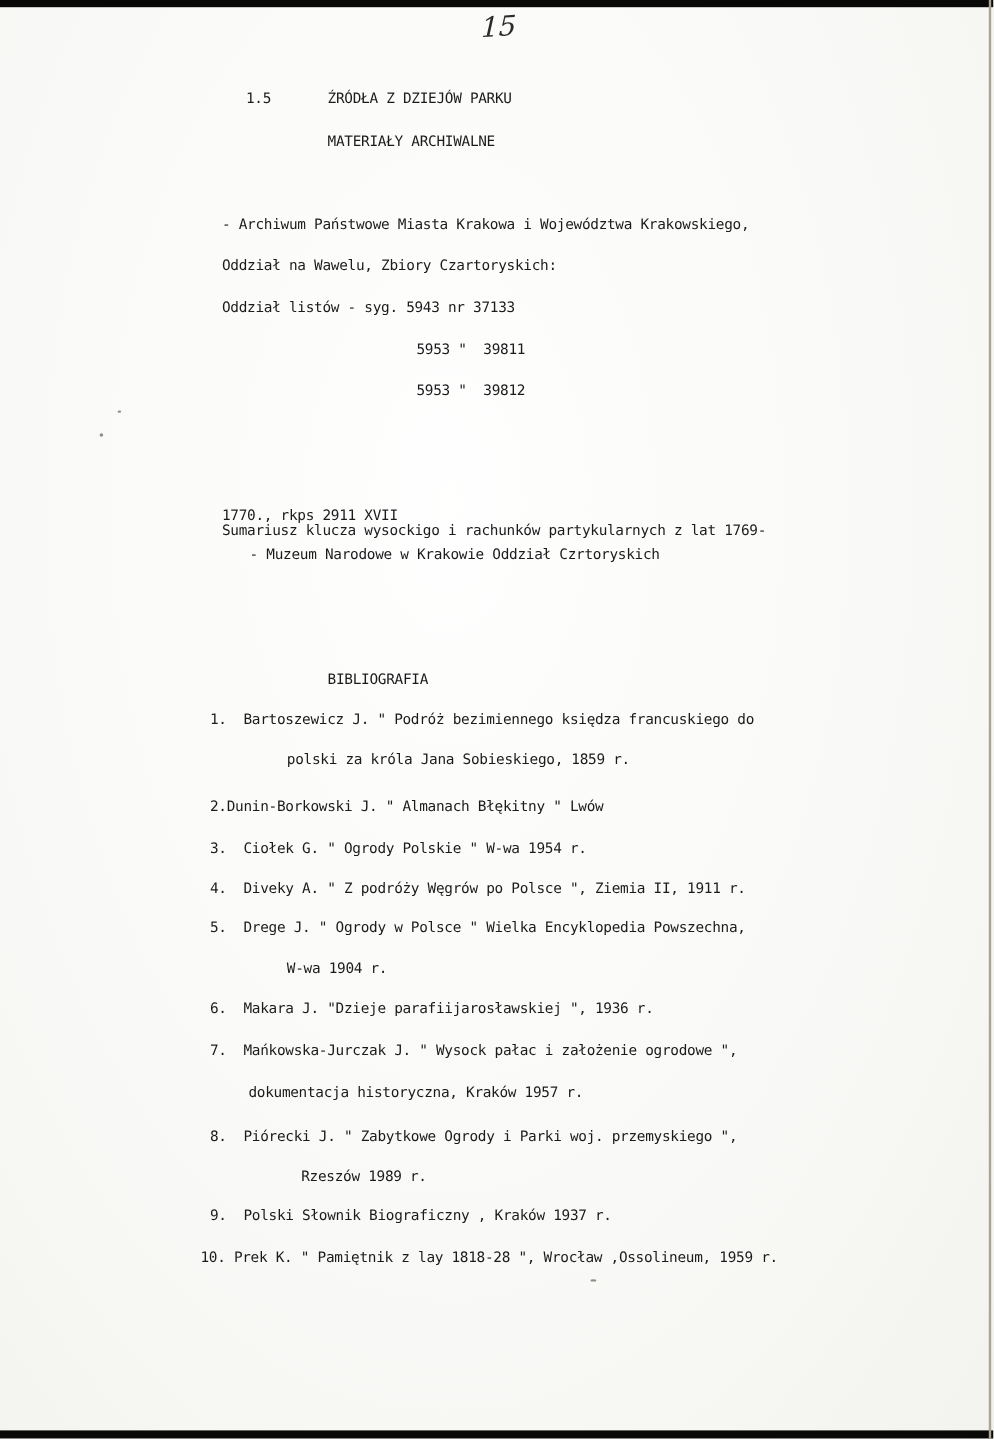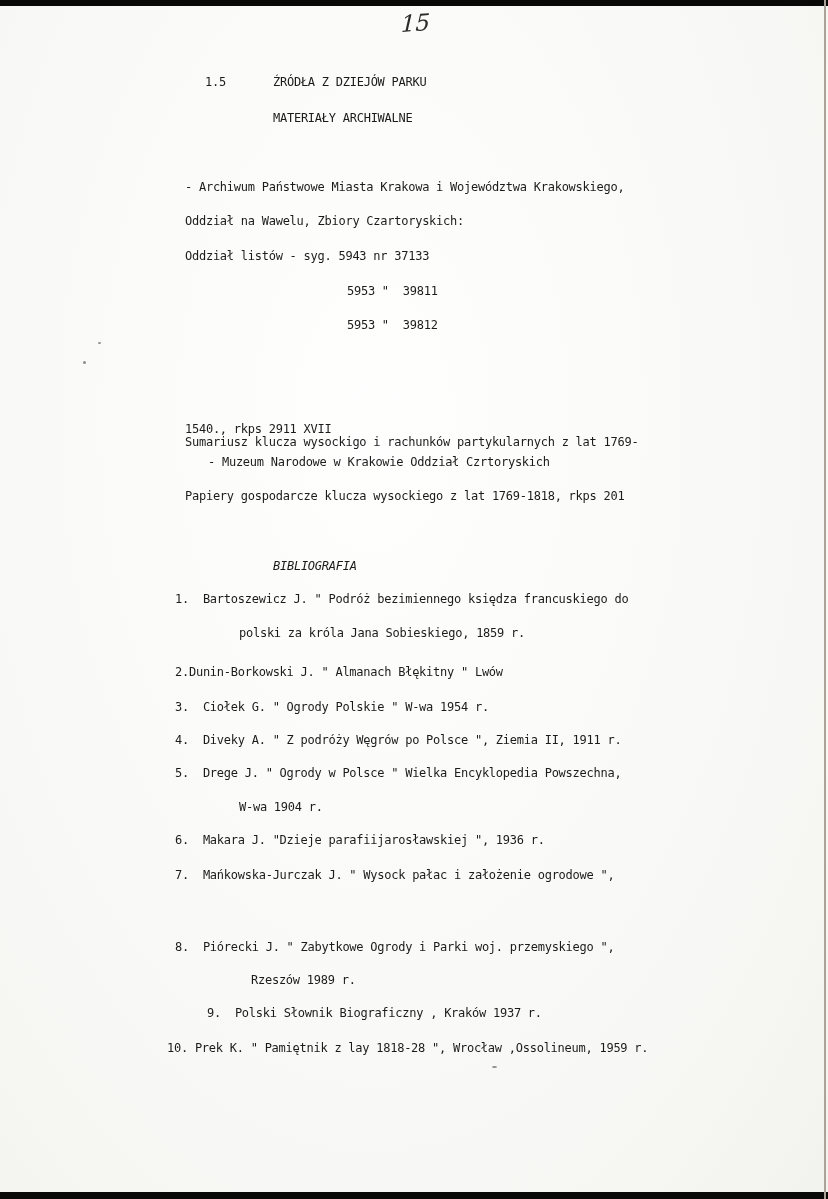--- a/index.html
+++ b/index.html
@@ -71,37 +71,37 @@
   <span class="tl" style="left:205px; top:72px;">1.5</span>
   <span class="tl" style="left:273px; top:72px;text-align:center;">ŹRÓDŁA Z DZIEJÓW PARKU</span>
   <span class="tl" style="left:273px; top:108px;">MATERIAŁY ARCHIWALNE</span>
 
   <div class="tl" style="left:185px; top:211px;">Oddział na Wawelu, Zbiory Czartoryskich:</div>
   <div class="tl" style="left:185px; top:177px;">- Archiwum Państwowe Miasta Krakowa i Województwa Krakowskiego,</div>
   <div class="tl" style="left:185px; top:246px;">Oddział listów - syg. 5943 nr 37133</div>
   <div class="tl" style="left:347px; top:281px;">5953 "  39811</div>
   <div class="tl" style="left:347px; top:315px;">5953 "  39812</div>
   <div class="tl" style="left:185px; top:385px;margin-top:47px;">Sumariusz klucza wysockigo i rachunków partykularnych z lat 1769-</div>
-  <div class="tl" style="left:185px; top:419px;">1540., rkps 2911 XVII</div>
+  <div class="tl" style="left:185px; top:419px;">1770., rkps 2911 XVII</div>
   <div class="tl" style="left:208px; top:452px;">- Muzeum Narodowe w Krakowie Oddział Czrtoryskich</div>
-  <div class="tl" style="left:185px; top:486px;">Papiery gospodarcze klucza wysockiego z lat 1769-1818, rkps 201</div>
 
-  <div class="tl" style="left:273px; top:556px;font-style:italic;">BIBLIOGRAFIA</div>
+  <div class="tl" style="left:273px; top:556px;">BIBLIOGRAFIA</div>
 
   <div class="tl" style="left:175px; top:589px;">1.  Bartoszewicz J. " Podróż bezimiennego księdza francuskiego do</div>
   <div class="tl" style="left:239px; top:623px;">polski za króla Jana Sobieskiego, 1859 r.</div>
   <div class="tl" style="left:175px; top:662px;">2.Dunin-Borkowski J. " Almanach Błękitny " Lwów</div>
   <div class="tl" style="left:175px; top:697px;">3.  Ciołek G. " Ogrody Polskie " W-wa 1954 r.</div>
   <div class="tl" style="left:175px; top:730px;">4.  Diveky A. " Z podróży Węgrów po Polsce ", Ziemia II, 1911 r.</div>
   <div class="tl" style="left:175px; top:763px;">5.  Drege J. " Ogrody w Polsce " Wielka Encyklopedia Powszechna,</div>
   <div class="tl" style="left:239px; top:797px;">W-wa 1904 r.</div>
   <div class="tl" style="left:175px; top:830px;">6.  Makara J. "Dzieje parafiijarosławskiej ", 1936 r.</div>
   <div class="tl" style="left:175px; top:865px;">7.  Mańkowska-Jurczak J. " Wysock pałac i założenie ogrodowe ",</div>
+  <div class="tl" style="left:207px; top:900px;">dokumentacja historyczna, Kraków 1957 r.</div>
   <div class="tl" style="left:175px; top:937px;">8.  Piórecki J. " Zabytkowe Ogrody i Parki woj. przemyskiego ",</div>
   <div class="tl" style="left:239px; top:970px;margin-left:12px;">Rzeszów 1989 r.</div>
-  <div class="tl" style="left:175px; top:1003px;margin-left:32px;">9.  Polski Słownik Biograficzny , Kraków 1937 r.</div>
+  <div class="tl" style="left:175px; top:1003px;">9.  Polski Słownik Biograficzny , Kraków 1937 r.</div>
   <div class="tl" style="left:167px; top:1038px;">10. Prek K. " Pamiętnik z lay 1818-28 ", Wrocław ,Ossolineum, 1959 r.</div>
 
   <div class="speck" style="left:98px;  top:342px; width:3px; height:2px;"></div>
   <div class="speck" style="left:83px;  top:361px; width:3px; height:3px;"></div>
   <div class="speck" style="left:492px; top:1066px; width:5px; height:2px;"></div>
 
 </div>
 
 </body></html>

